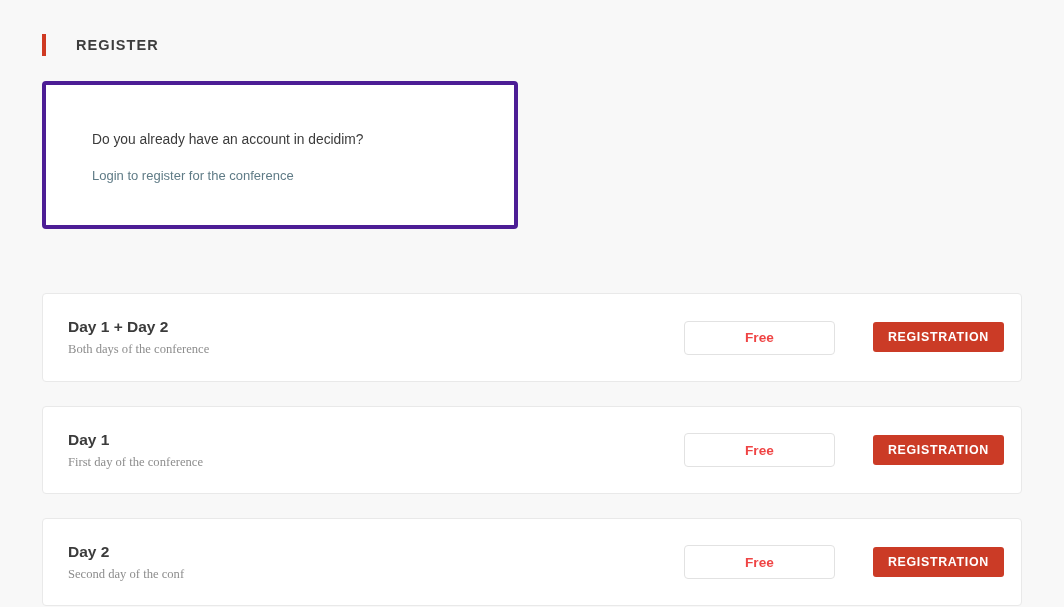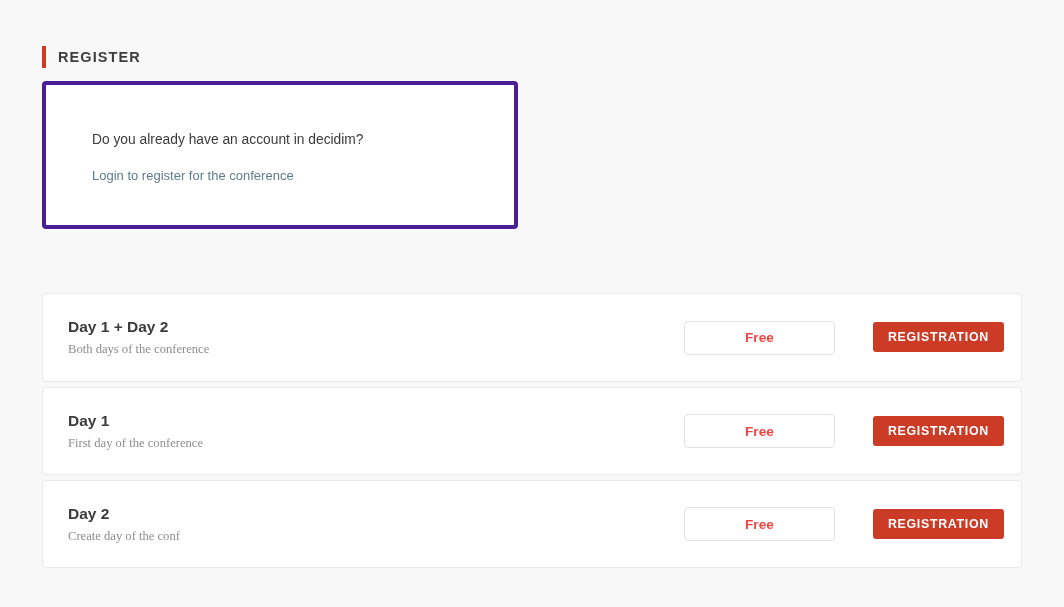--- a/index.html
+++ b/index.html
@@ -20,24 +20,25 @@
   .page {
     position: relative;
     width: 1064px;
     height: 607px;
   }
 
   
   .section-heading {
     position: absolute;
     left: 42px;
-    top: 45px;
+    top: 33px;
     display: flex;
     align-items: center;
     height: 24px;
+    gap: 18px;
   }
   .heading-accent {
     width: 4px;
     height: 22px;
     background: #cf3a22;
     flex: 0 0 4px;
   }
   .heading-text {
     margin-left: 12px;
     font-size: 14.5px;
@@ -92,21 +93,21 @@
   }
 
   
   .option-list {
     position: absolute;
     left: 42px;
     top: 293px;
     width: 980px;
     display: flex;
     flex-direction: column;
-    gap: 5px;
+    gap: 24px;
   }
   .option-row {
     position: relative;
     width: 980px;
     height: 88px;
     background: #ffffff;
     border: 1px solid #e9e9e9;
     border-radius: 4px;
     display: flex;
     align-items: center;
@@ -225,21 +226,21 @@
       </div>
       <div class="option-actions">
         <div class="price-box">Free</div>
         <button class="registration-button">REGISTRATION</button>
       </div>
     </div>
 
     <div class="option-row">
       <div class="option-info">
         <div class="option-title">Day 2</div>
-        <div class="option-desc">Create day of the conf</div>
+        <div class="option-desc">Second day of the conf</div>
       </div>
       <div class="option-actions">
         <div class="price-box">Free</div>
         <button class="registration-button">REGISTRATION</button>
       </div>
     </div>
 
   </div>
 
 </div>

